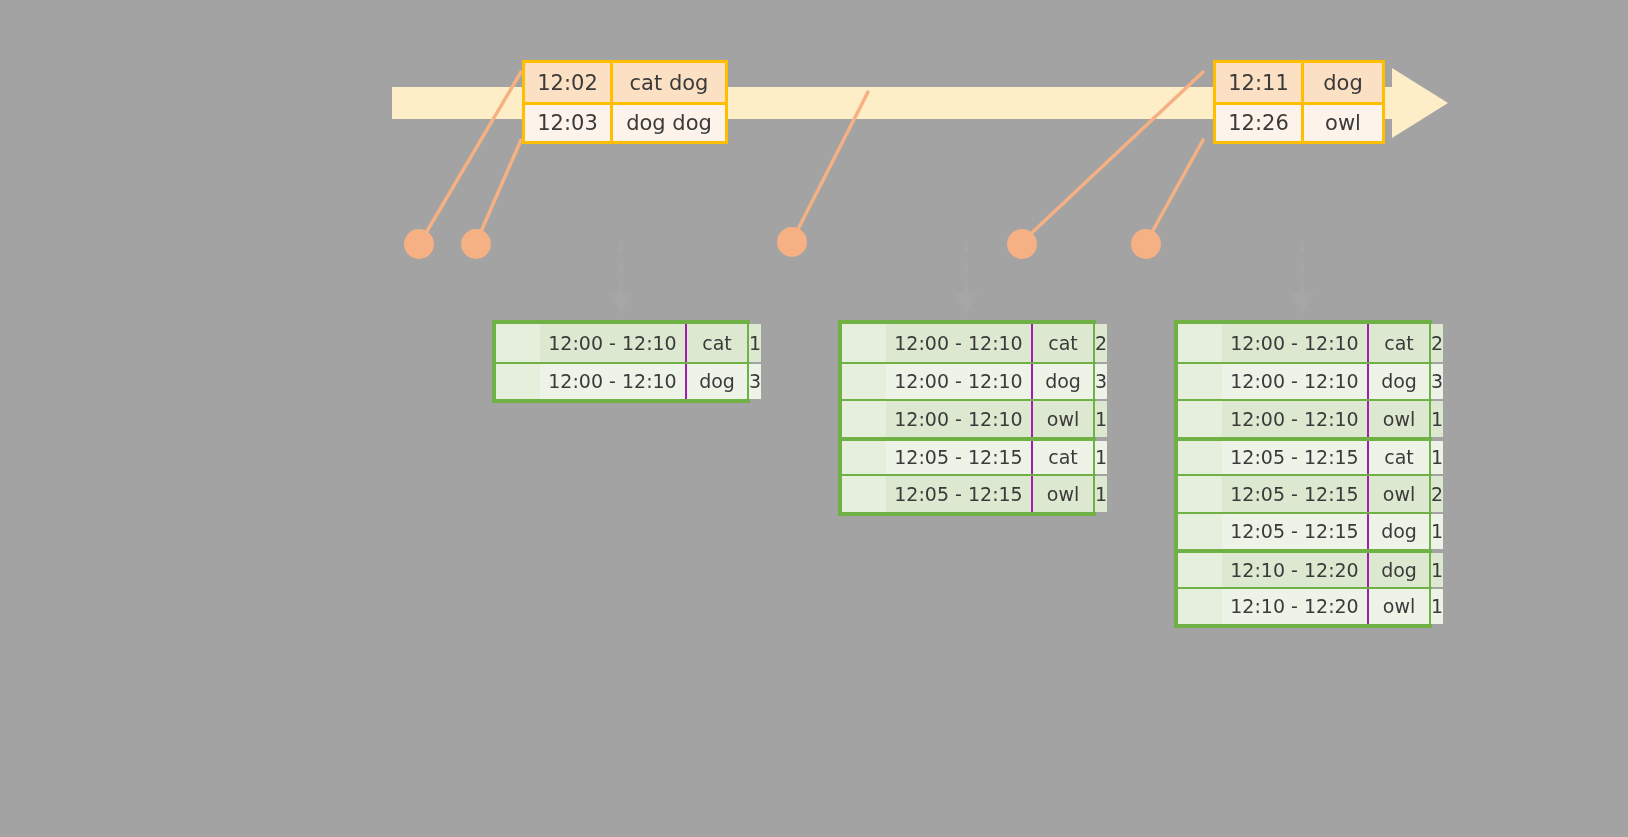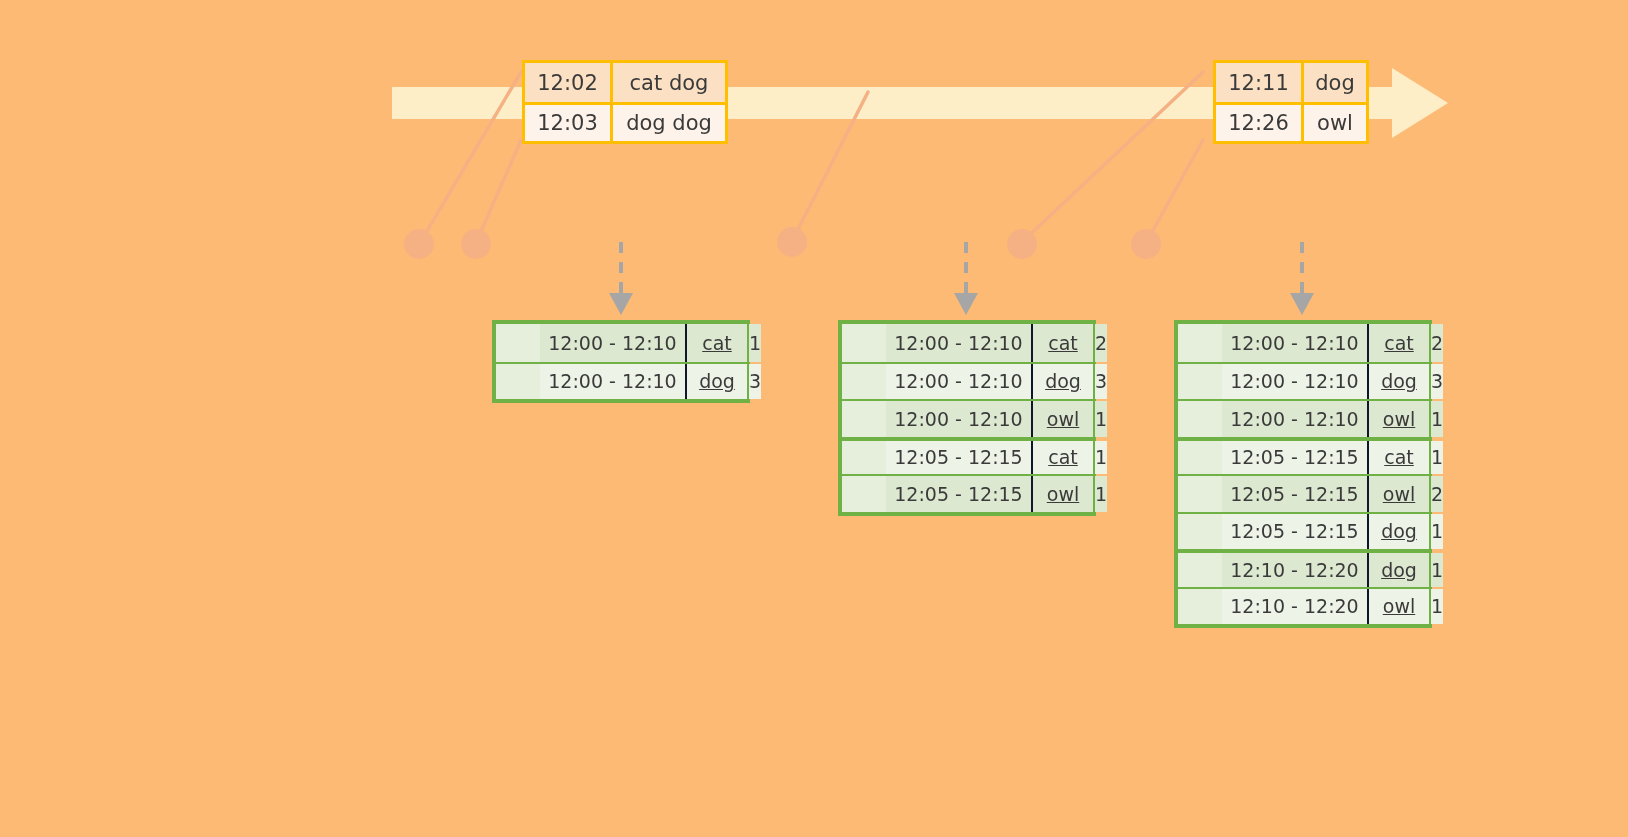--- a/index.html
+++ b/index.html
@@ -7,21 +7,21 @@
     padding: 0;
     background: #000000;
   }
   body {
     font-family: "DejaVu Sans", "Liberation Sans", sans-serif;
   }
   #stage {
     position: relative;
     width: 1628px;
     height: 837px;
-    background: #fdba74;
+    background: #a3a3a3;
     overflow: hidden;
   }
   #wires {
     position: absolute;
     left: 0; top: 0;
     width: 1628px;
     height: 837px;
     pointer-events: none;
   }
 
@@ -86,22 +86,21 @@
     display: flex;
     align-items: center;
     justify-content: center;
     font-size: 19px;
     color: #3a3a3a;
     box-sizing: border-box;
   }
   .rt-window { flex: 0 0 145px; }
   .rt-key {
     flex: 0 0 62px;
-    border-left: 2px solid #0f172a;
-    text-decoration: underline;
+    border-left: 2px solid #a21caf;
   }
   .rt-count {
     flex: 1 1 auto;
     border-left: 2px solid #6fb144;
   }
 </style>
 </head>
 <body>
 
 <div id="stage">
@@ -150,21 +149,21 @@
       <div class="event-cell-time cell">12:02</div>
       <div class="event-cell-payload cell">cat dog</div>
     </div>
     <div class="event-row light">
       <div class="event-cell-time cell">12:03</div>
       <div class="event-cell-payload cell">dog dog</div>
     </div>
   </div>
 
 
-  <div class="event-box" style="left:1213px; top:60px; width:156px;">
+  <div class="event-box" style="left:1213px; top:60px; width:172px;">
     <div class="event-row shade">
       <div class="event-cell-time cell">12:11</div>
       <div class="event-cell-payload cell">dog</div>
     </div>
     <div class="event-row light">
       <div class="event-cell-time cell">12:26</div>
       <div class="event-cell-payload cell">owl</div>
     </div>
   </div>
 

